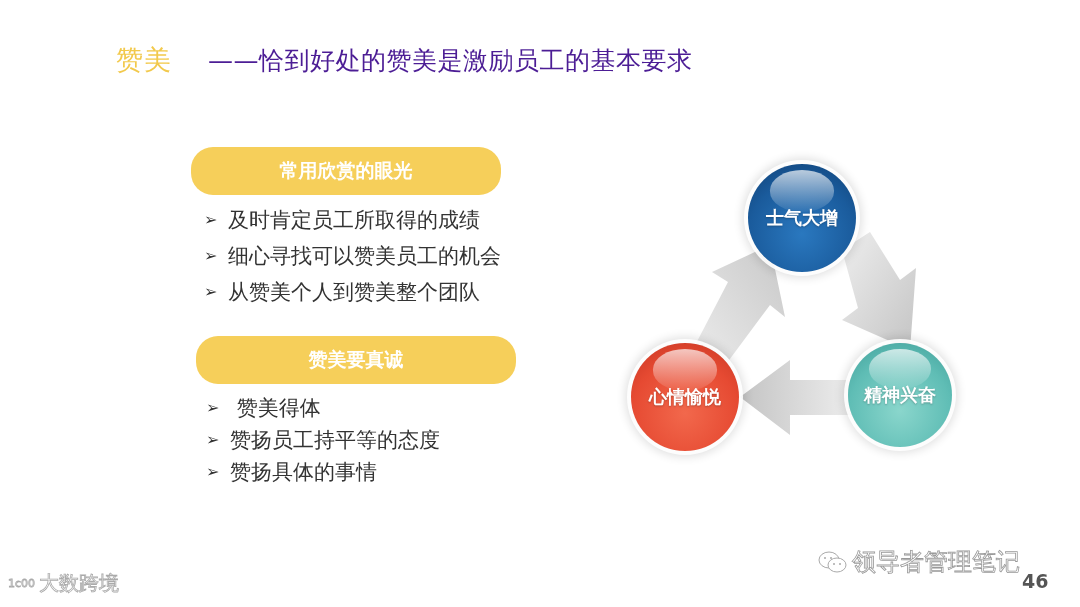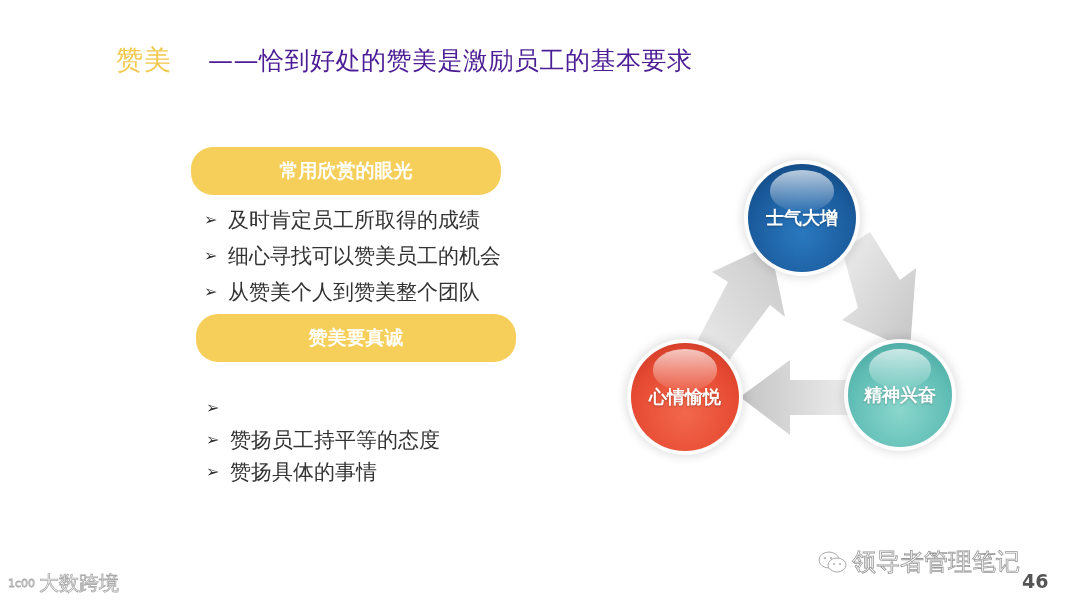--- a/index.html
+++ b/index.html
@@ -16,21 +16,21 @@
     position: absolute; left: 208px; top: 44px;
     font-size: 25px; color: #4c1d95; letter-spacing: 0.5px;
   }
   .pill {
     position: absolute; height: 48px; border-radius: 22px;
     background: #f6cf5a;
     color: #ffffff; font-weight: bold; font-size: 19px;
     display: flex; align-items: center; justify-content: center;
   }
   .pill1 { left: 191px; top: 147px; width: 310px; }
-  .pill2 { left: 196px; top: 314px; width: 320px; }
+  .pill2 { left: 196px; top: 336px; width: 320px; }
   .list { position: absolute; margin: 0; padding: 0; list-style: none; }
   .list li {
     font-size: 21px; color: #333333; height: 36px; line-height: 36px;
     display: flex; align-items: center;
   }
   .list li .arrow {
     font-size: 16px; color: #333; width: 24px; display: inline-block;
   }
   .list1 { left: 204px; top: 202px; }
   .list2 { left: 206px; top: 392px; }
@@ -89,20 +89,21 @@
   <li>
       <span class="arrow">➢</span>
       <span>从赞美个人到赞美整个团队</span>
     </li>
 </ul>
 
 <div class="pill pill2">赞美要真诚</div>
 <ul class="list list2">
   <li>
       <span class="arrow">➢</span>
+      <span style="white-space:pre"> 赞美得体</span>
     </li>
   <li>
       <span class="arrow">➢</span>
       <span>赞扬员工持平等的态度</span>
     </li>
   <li>
       <span class="arrow">➢</span>
       <span>赞扬具体的事情</span>
     </li>
 </ul>

